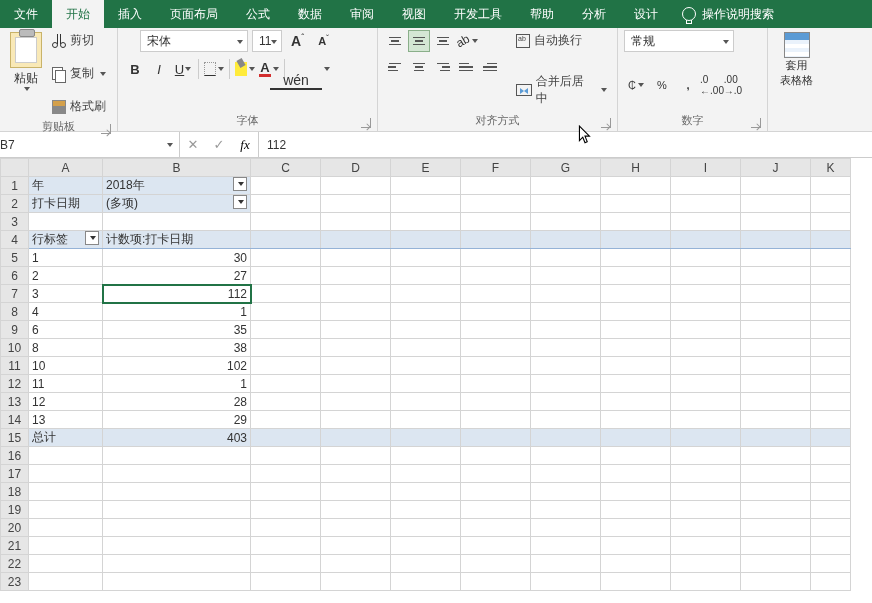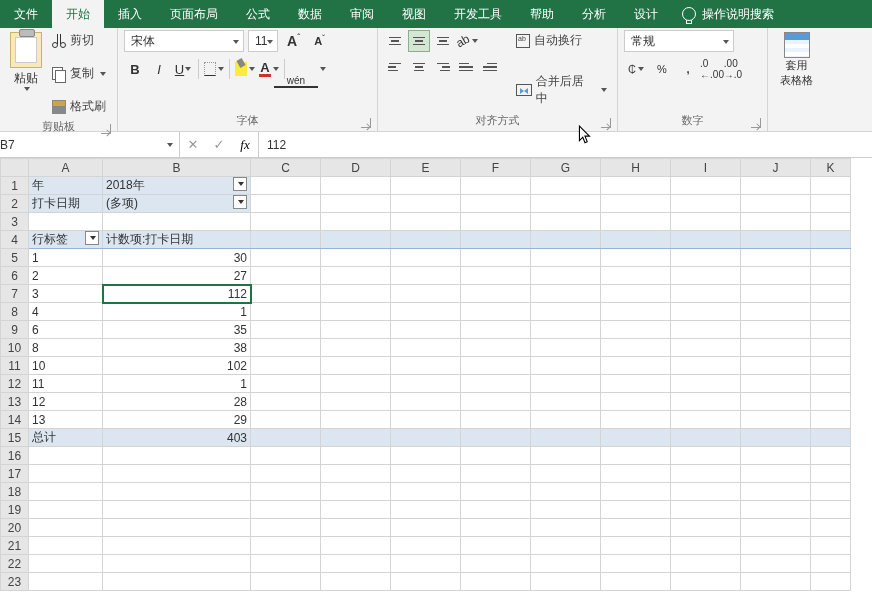--- a/index.html
+++ b/index.html
@@ -37,32 +37,32 @@
 .scissors .blades { position:absolute; top:0; left:5px; width:4px; height:10px; border-left:1.5px solid #333; border-right:1.5px solid #333; transform-origin:bottom; }
 .copy-icon { width:14px; height:14px; position:relative; }
 .copy-icon::before { content:""; position:absolute; top:0; left:0; width:9px; height:11px; background:#fff; border:1px solid #666; }
 .copy-icon::after { content:""; position:absolute; top:3px; left:3px; width:9px; height:11px; background:#fff; border:1px solid #666; }
 .format-brush { width:14px; height:14px; background:linear-gradient(to bottom, #d4a04a 40%, #888 40%); border:1px solid #888; }
 
 
 .font-top { display:flex; align-items:center; gap:4px; }
 .font-select { border:1px solid #ccc; background:#fff; height:22px; display:flex; align-items:center; padding:0 16px 0 6px; position:relative; font-size:12px; }
 .font-select .dd { position:absolute; right:4px; top:9px; }
-.fontname { width: 120px; }
+.fontname { width: 108px; margin-left: 16px; }
 .fontsize { width: 30px; }
 .aa-btn { border:1px solid transparent; padding:2px 4px; display:flex; align-items:baseline; cursor:pointer; }
 .aa-big { font-size:14px; font-weight:bold; }
 .font-bottom { display:flex; align-items:center; gap:2px; margin-top:6px; }
 .fb { width:22px; height:22px; display:flex; align-items:center; justify-content:center; cursor:pointer; border:1px solid transparent; font-size:13px; }
 .fb.bold { font-weight:bold; } .fb.italic { font-style:italic; } .fb.underline { text-decoration:underline; }
 .border-icon { width:14px; height:14px; border:1px solid #333; border-top:1px dotted #999; border-left:1px dotted #999; border-right:1px dotted #999; }
 .fill-icon { width:14px; height:14px; background:#ffeb3b; position:relative; }
 .fill-icon::before { content:""; position:absolute; top:-3px; left:3px; width:6px; height:8px; background:#888; transform:rotate(-30deg); }
 .fontcolor-icon { font-weight:bold; font-size:13px; border-bottom:3px solid #d32f2f; line-height:12px; padding:0 1px; }
-.wen-icon { font-size:10px; border-bottom:2px solid #333; padding:0 13px;margin-top:24px; }
+.wen-icon { font-size:14px; border-bottom:2px solid #333; padding:0 13px;margin-top:24px; }
 .font-col { display:flex; flex-direction:column; }
 
 
 .align-block { display:flex; flex-direction:column; gap:4px; }
 .align-row { display:flex; gap:2px; }
 .al { width:22px; height:22px; display:flex; flex-direction:column; justify-content:center; align-items:center; gap:2px; cursor:pointer; border:1px solid transparent; padding:3px; }
 .al.sel { background:#d4e6d4; border-color:#8aaf8a; }
 .al span { height:1.5px; background:#555; display:block; }
 .al .w1{width:12px;} .al .w2{width:8px;} .al .w3{width:10px;}
 .indent-icon { width:16px; height:14px; display:flex; flex-direction:column; gap:2px; justify-content:center; }
@@ -75,21 +75,21 @@
 .merge-icon::after { content:""; position:absolute; right:3px; top:3px; border-right:4px solid #5b9bd5; border-top:3px solid transparent; border-bottom:3px solid transparent; }
 .align-side { display:flex; flex-direction:column; gap:20px; margin-left:10px; }
 
 
 .num-select { border:1px solid #ccc; background:#fff; height:22px; width:110px; padding:0 18px 0 6px; position:relative; display:flex; align-items:center; }
 .num-select .dd { position:absolute; right:4px; top:9px; }
 .num-row { display:flex; gap:2px; margin-top:6px; }
 .num-icon { width:24px; height:22px; display:flex; align-items:center; justify-content:center; font-size:11px; cursor:pointer; }
 .decimals { display:flex; gap:1px; }
 .dec-icon { width:20px; height:22px; font-size:10px; display:flex; align-items:center; justify-content:center; position:relative; }
-.num-col { display:flex; flex-direction:column; }
+.num-col { display:flex; flex-direction:column;gap:16px; }
 
 
 .style-btn { display:flex; flex-direction:column; align-items:center; padding:2px 6px; cursor:pointer; font-size:11px; }
 .condfmt-icon { width:28px; height:28px; position:relative; margin-bottom:2px; }
 .condfmt-icon::before { content:""; position:absolute; top:0; left:0; width:18px; height:22px; background:#fff; border:1px solid #999; }
 .condfmt-icon::after { content:""; position:absolute; top:6px; left:2px; width:14px; height:4px; background:#5b9bd5; box-shadow: 0 6px 0 #ed7d31; }
 .tbl-icon { width:26px; height:26px; border:1px solid #888; background:linear-gradient(#5b9bd5 30%, #fff 30%); position:relative; }
 .tbl-icon::after { content:""; position:absolute; top:30%; left:0; right:0; bottom:0; background:repeating-linear-gradient(#eaf2fb 0 4px, #fff 4px 8px); }
 
 

